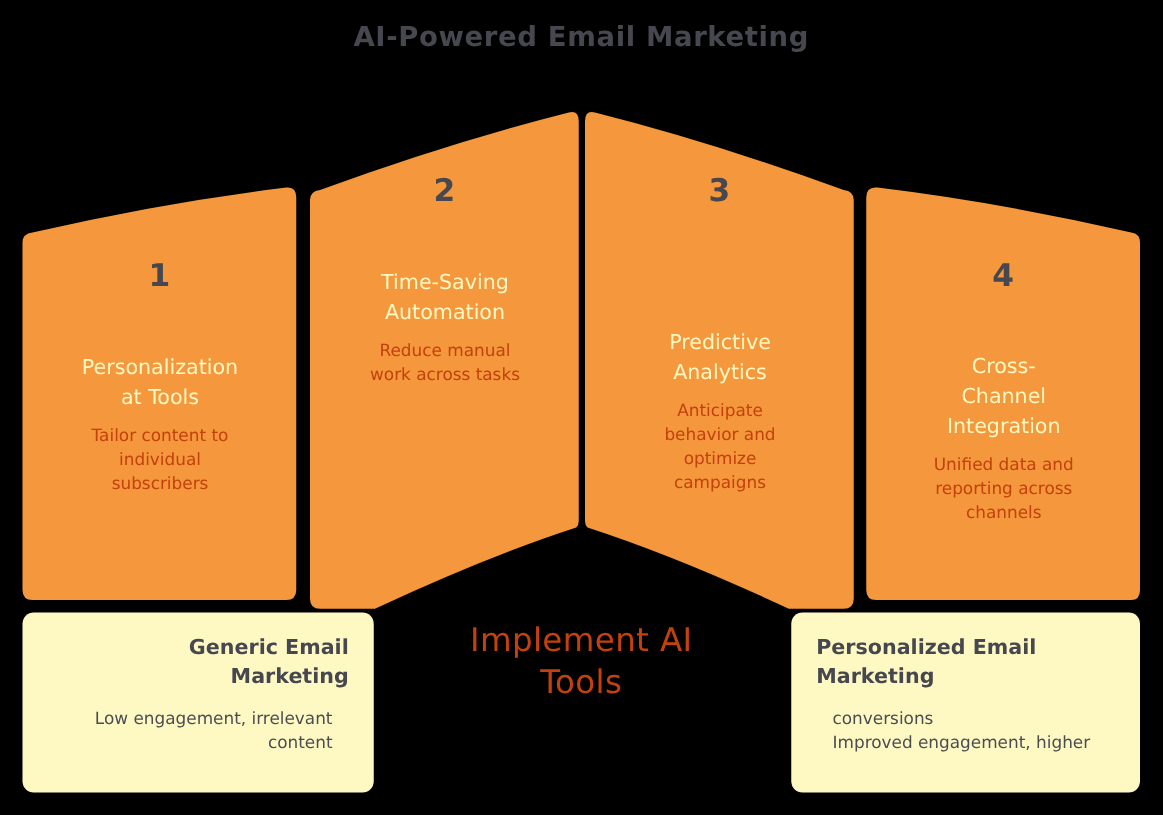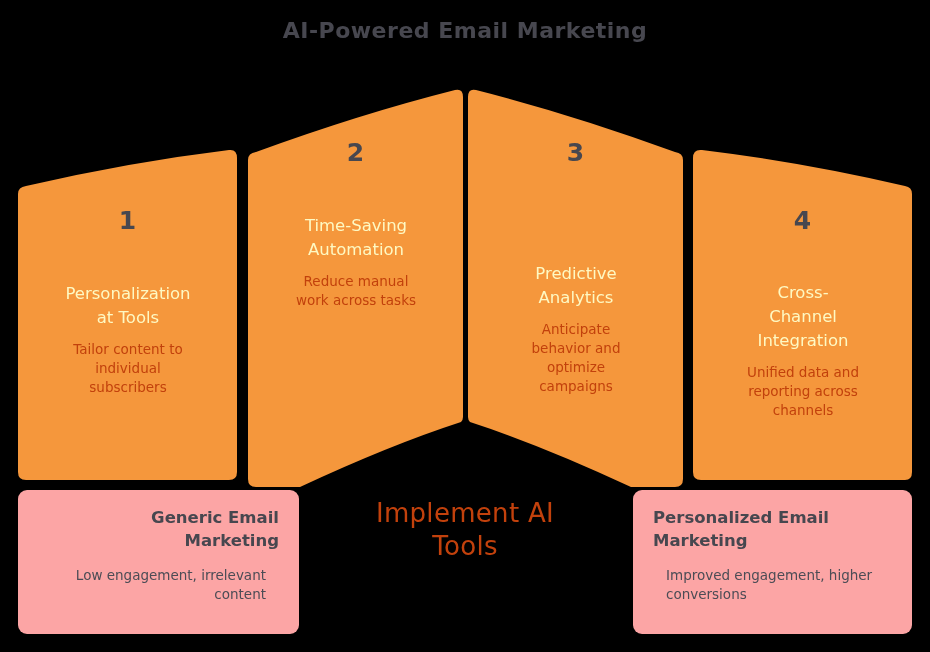--- a/index.html
+++ b/index.html
@@ -98,21 +98,21 @@
     font-size: 26px;
     font-weight: normal;
     line-height: 1.26;
     color: #c2410c;
     letter-spacing: 0.3px;
   }
 
   
   .bottom-box {
     position: absolute;
-    background: #fca5a5;
+    background: #fef9c3;
     border-radius: 9px;
     padding: 16px 20px 14px 20px;
     color: #47474f;
   }
   #box-left  { left: 18px;  top: 490px; width: 281px; height: 144px; text-align: right; }
   #box-right { left: 633px; top: 490px; width: 279px; height: 144px; text-align: left; }
 
   .box-title {
     font-size: 16.5px;
     font-weight: bold;
@@ -261,18 +261,18 @@
       <div>content</div>
     </div>
   </div>
 
   <div class="bottom-box" id="box-right">
     <div class="box-title">
       <div>Personalized Email</div>
       <div>Marketing</div>
     </div>
     <div class="box-desc">
+      <div>conversions</div>
       <div>Improved engagement, higher</div>
-      <div>conversions</div>
     </div>
   </div>
 
 </div>
 
 </body></html>

